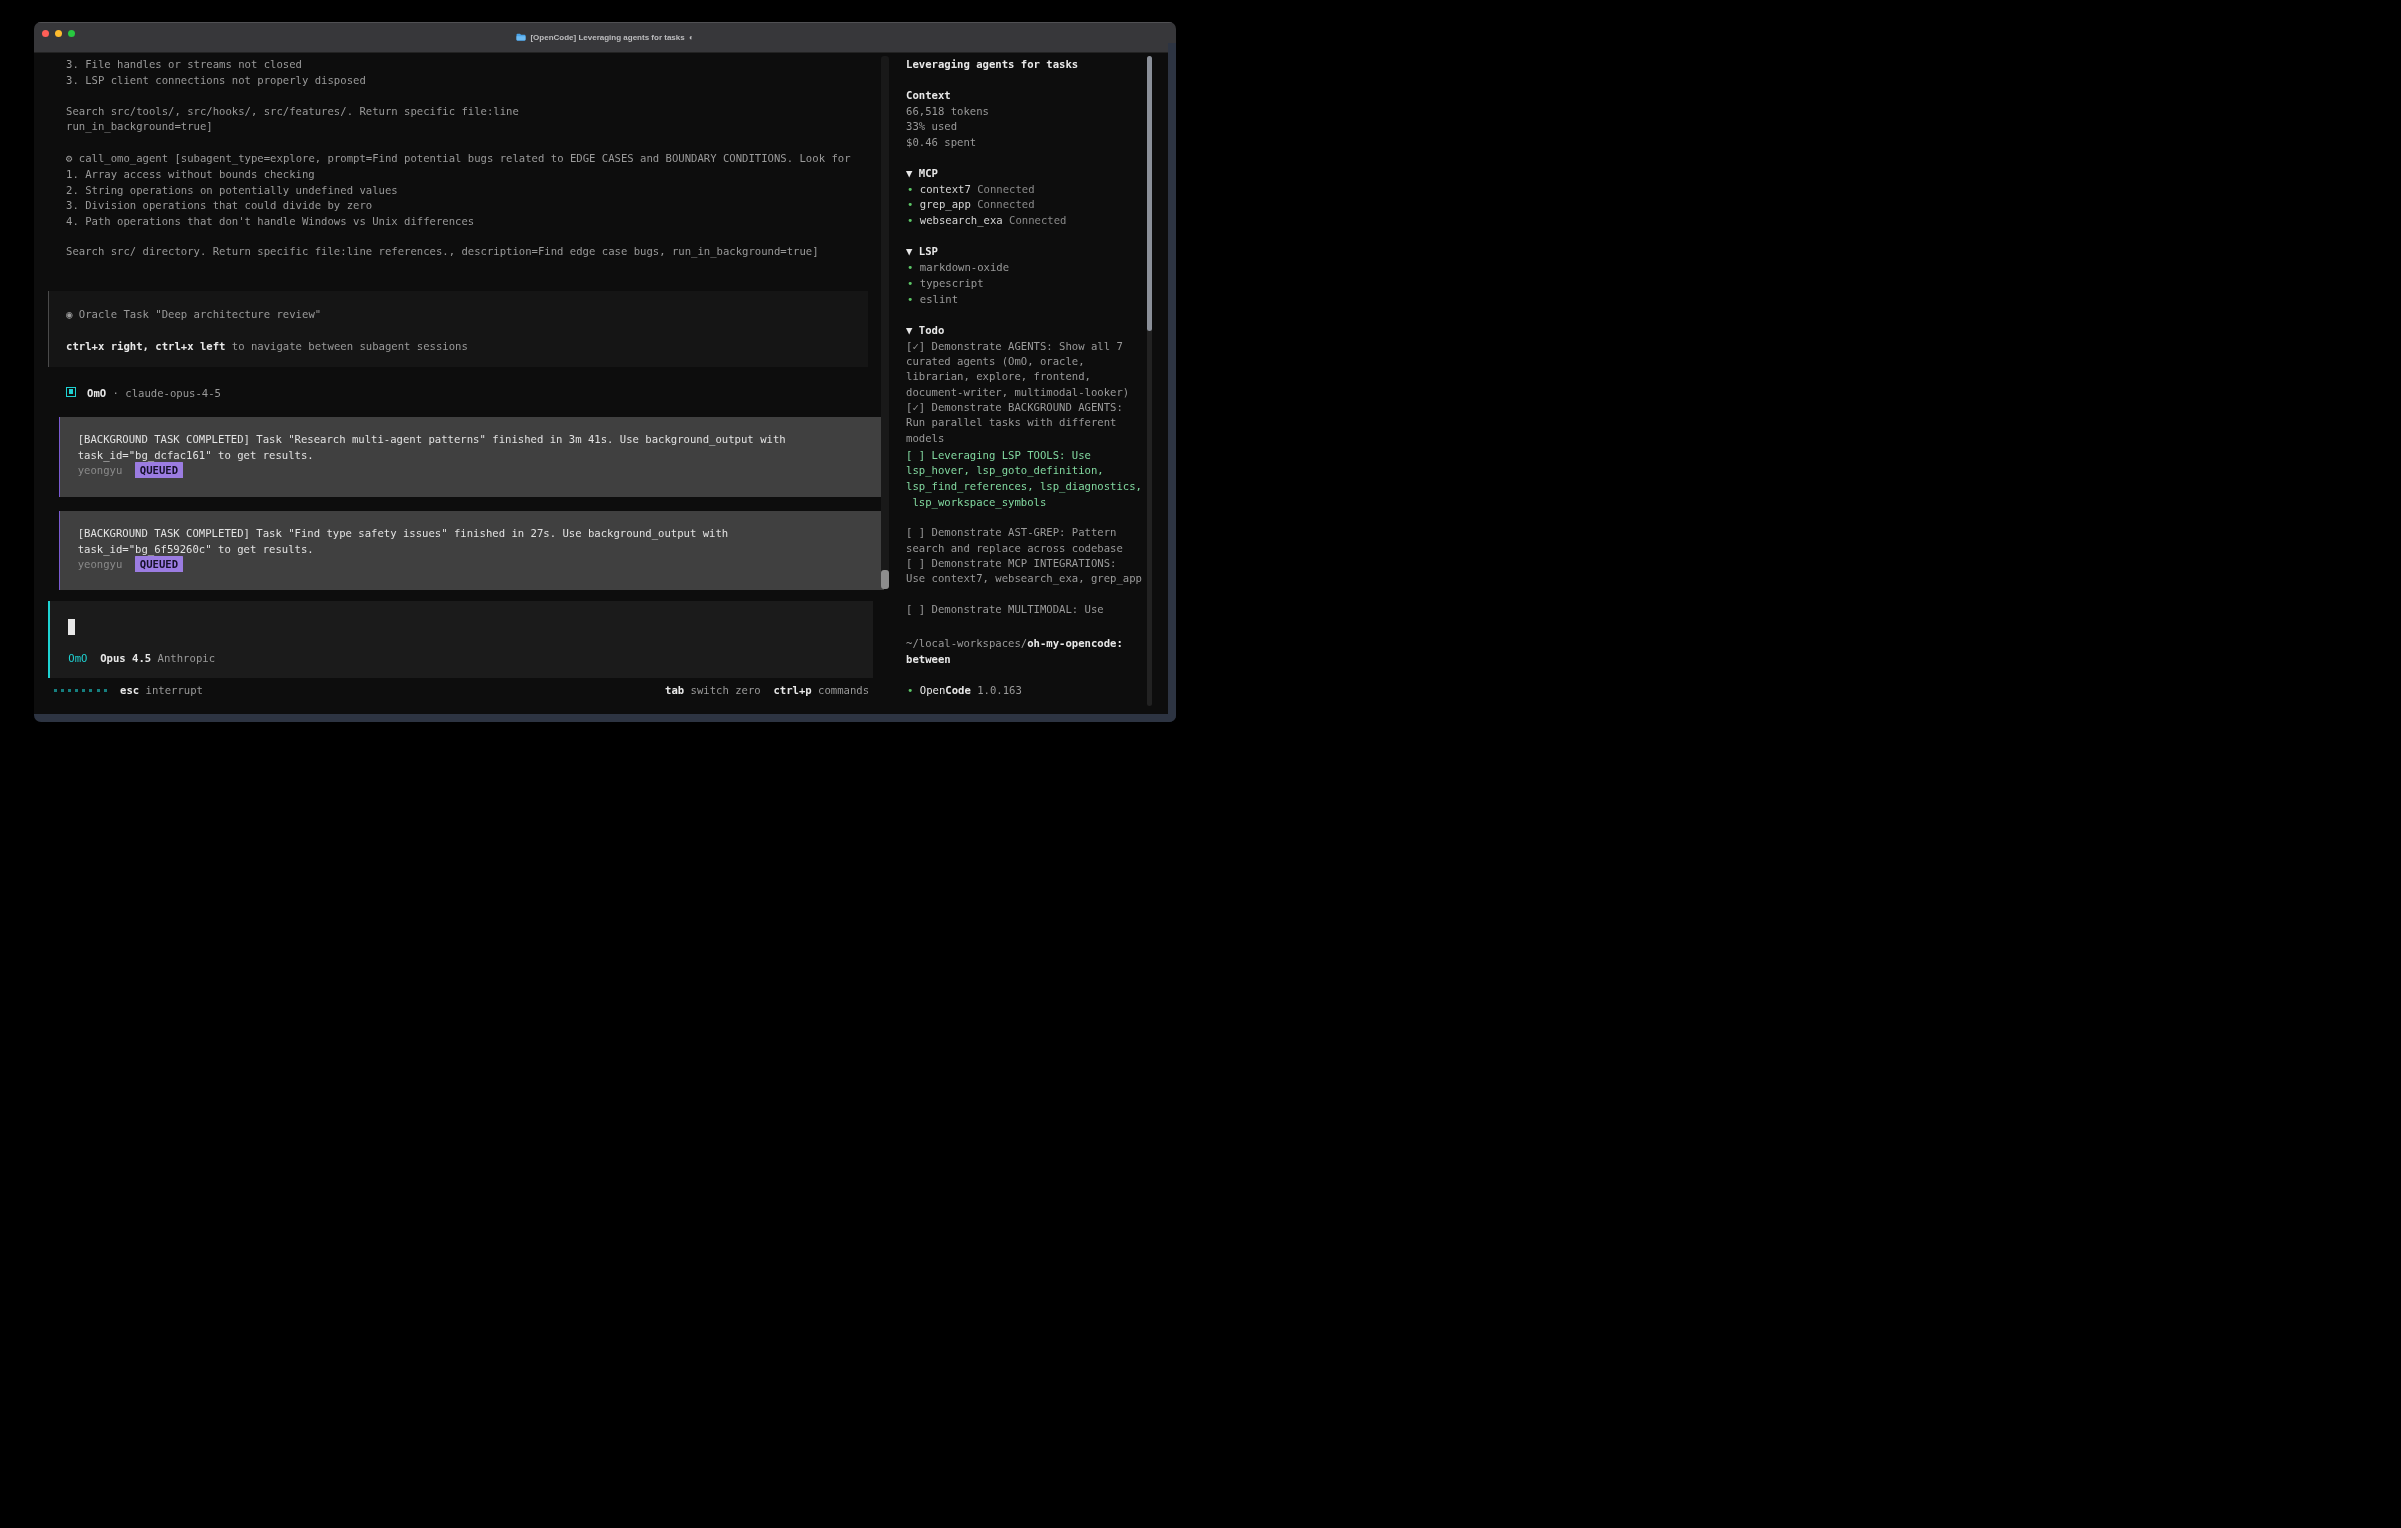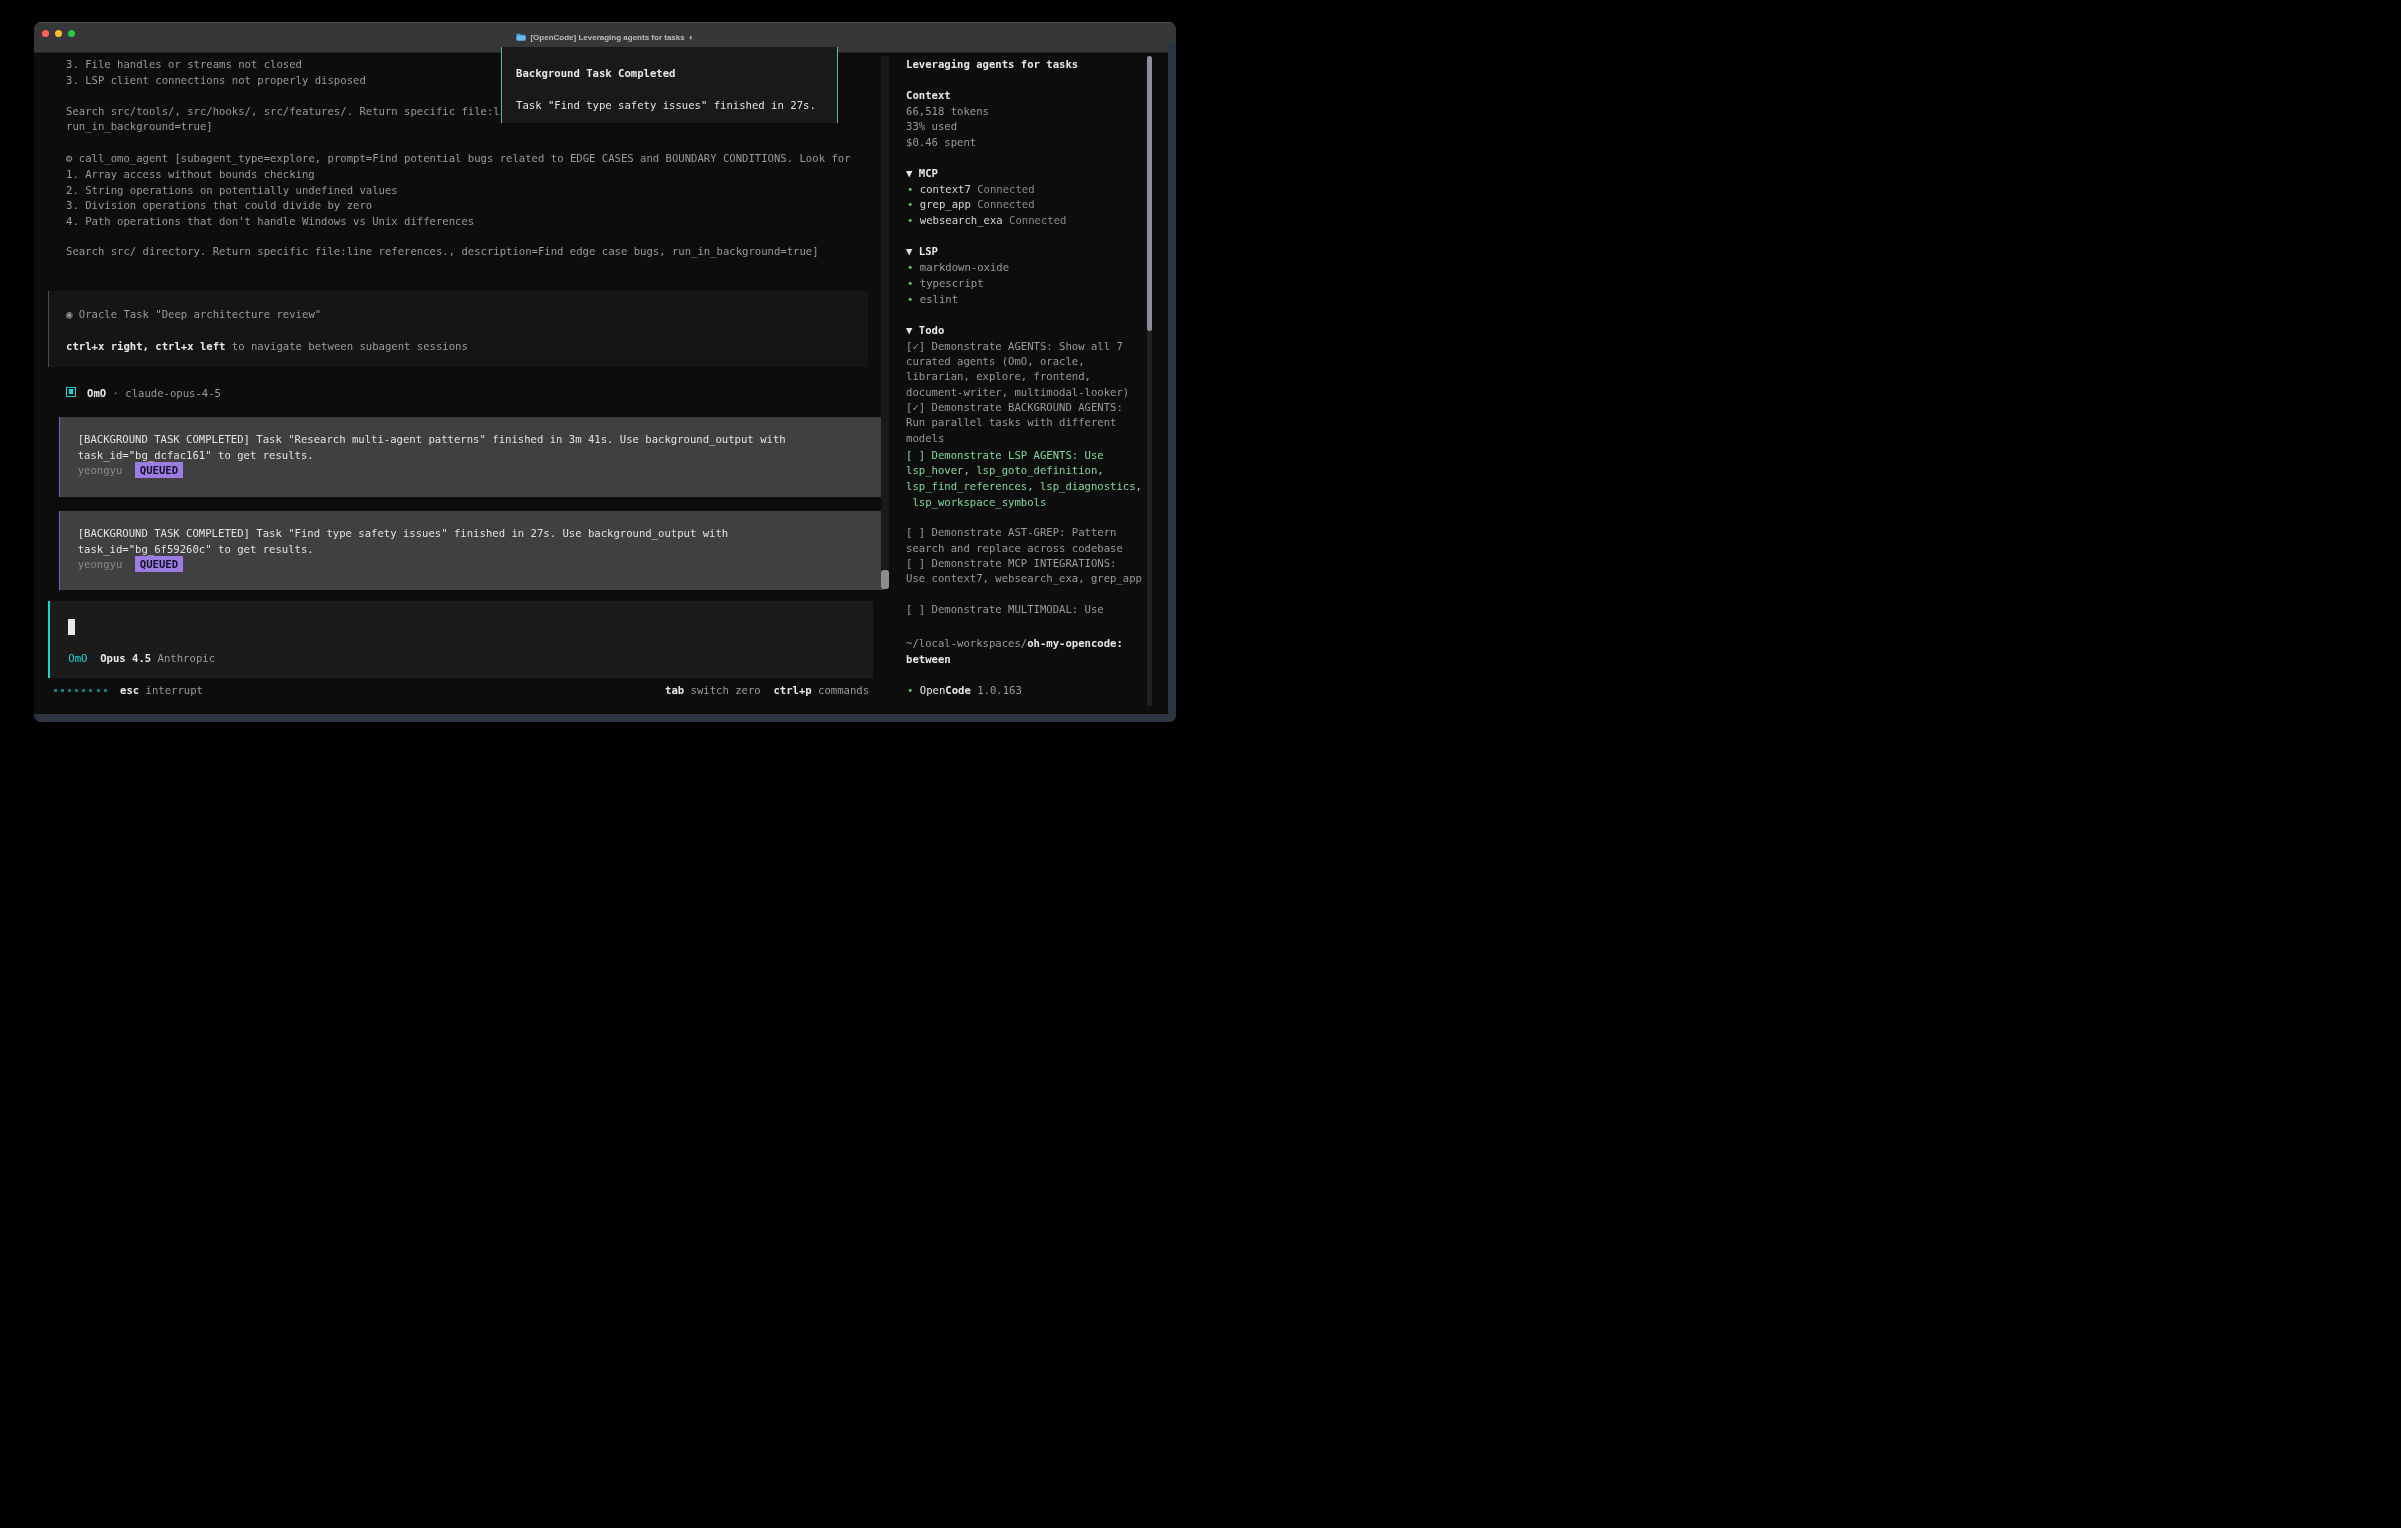--- a/index.html
+++ b/index.html
@@ -66,24 +66,20 @@
       <span>[OpenCode] Leveraging agents for tasks</span>
       <span>◐</span>
     </div>
   </div>
 
   <div class="ln" style="left:32px; top:34px">3. File handles or streams not closed</div>
   <div class="ln" style="left:32px; top:50px">3. LSP client connections not properly disposed</div>
   <div class="ln" style="left:32px; top:81px">Search src/tools/, src/hooks/, src/features/. Return specific file:line</div>
   <div class="ln" style="left:32px; top:96px">run_in_background=true]</div>
 
-  <div class="box toast">
-    <div class="ln wht bold" style="left:14px; top:18.3px">Background Task Completed</div>
-    <div class="ln" style="left:14px; top:50px; color:#e4e4e4">Task "Find type safety issues" finished in 27s.</div>
-  </div>
 
   <div class="ln" style="left:32px; top:128px"><span>⚙</span><span> </span><span>call_omo_agent [subagent_type=explore, prompt=Find potential bugs related to EDGE CASES and BOUNDARY CONDITIONS. Look for</span></div>
   <div class="ln" style="left:32px; top:144px">1. Array access without bounds checking</div>
   <div class="ln" style="left:32px; top:160px">2. String operations on potentially undefined values</div>
   <div class="ln" style="left:32px; top:175px">3. Division operations that could divide by zero</div>
   <div class="ln" style="left:32px; top:191px">4. Path operations that don't handle Windows vs Unix differences</div>
   <div class="ln" style="left:32px; top:221px">Search src/ directory. Return specific file:line references., description=Find edge case bugs, run_in_background=true]</div>
 
   <div class="box oracle">
     <div class="ln" style="left:17px; top:14.8px"><span>◉</span><span> Oracle Task "Deep architecture review"</span></div>
@@ -146,21 +142,21 @@
   <div class="ln" style="left:873px; top:269px"><span class="gdot">•</span><span> </span><span>eslint</span></div>
 
   <div class="ln wht" style="left:872px; top:300px"><span>▼</span><span class="bold"> Todo</span></div>
   <div class="ln" style="left:872px; top:316px">[✓] Demonstrate AGENTS: Show all 7</div>
   <div class="ln" style="left:872px; top:331px">curated agents (OmO, oracle,</div>
   <div class="ln" style="left:872px; top:346px">librarian, explore, frontend,</div>
   <div class="ln" style="left:872px; top:362px">document-writer, multimodal-looker)</div>
   <div class="ln" style="left:872px; top:377px">[✓] Demonstrate BACKGROUND AGENTS:</div>
   <div class="ln" style="left:872px; top:392px">Run parallel tasks with different</div>
   <div class="ln" style="left:872px; top:408px">models</div>
-  <div class="ln green" style="left:872px; top:425px">[ ] Demonstrate LSP AGENTS: Use</div>
+  <div class="ln green" style="left:872px; top:425px">[ ] Leveraging LSP TOOLS: Use</div>
   <div class="ln green" style="left:872px; top:440px">lsp_hover, lsp_goto_definition,</div>
   <div class="ln green" style="left:872px; top:456px">lsp_find_references, lsp_diagnostics,</div>
   <div class="ln green" style="left:872px; top:472px"> lsp_workspace_symbols</div>
   <div class="ln" style="left:872px; top:502px">[ ] Demonstrate AST-GREP: Pattern</div>
   <div class="ln" style="left:872px; top:518px">search and replace across codebase</div>
   <div class="ln" style="left:872px; top:533px">[ ] Demonstrate MCP INTEGRATIONS:</div>
   <div class="ln" style="left:872px; top:548px">Use context7, websearch_exa, grep_app</div>
   <div class="ln" style="left:872px; top:579px">[ ] Demonstrate MULTIMODAL: Use</div>
 
   <div class="ln" style="left:872px; top:613px"><span>~/local-workspaces/</span><span class="wht" style="font-weight:600">oh-my-opencode:</span></div>

